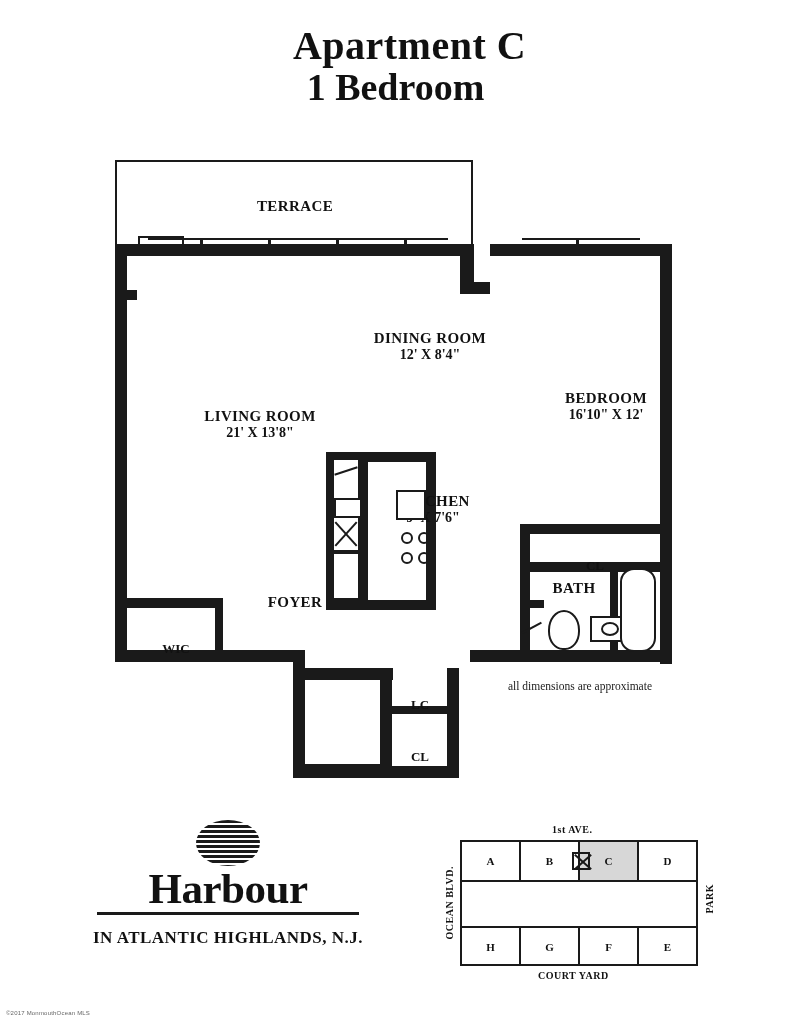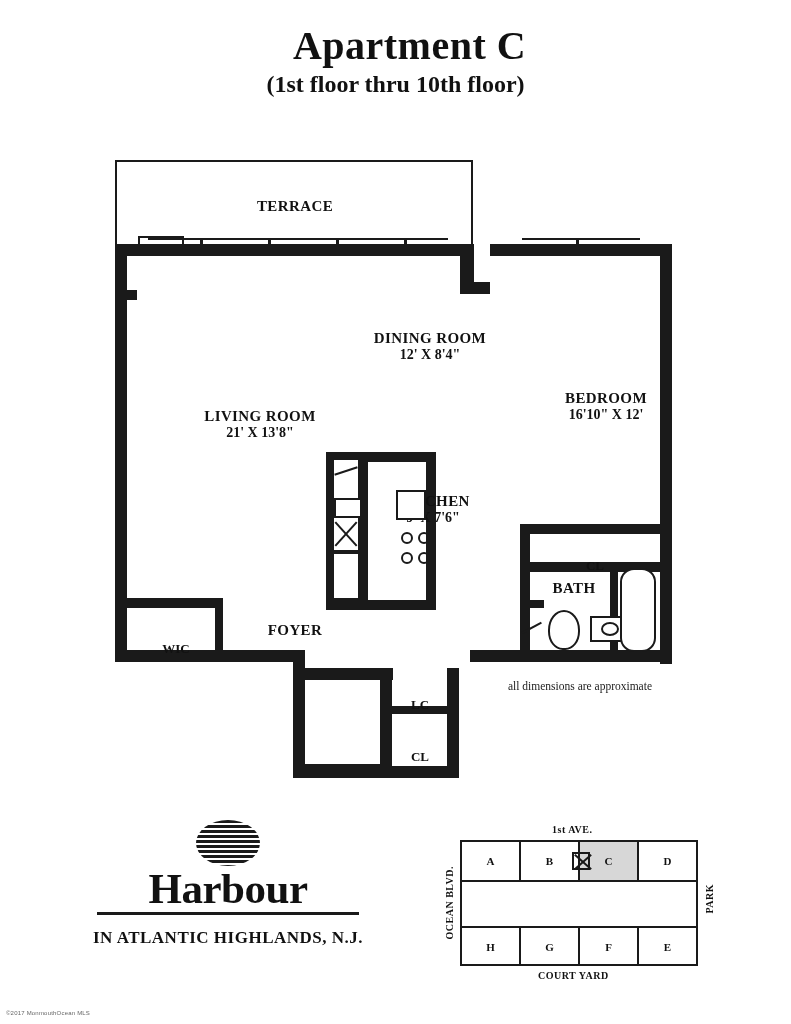--- a/index.html
+++ b/index.html
@@ -234,21 +234,21 @@
     color: #666;
     font-family: "Liberation Sans", sans-serif;
     letter-spacing: 0.2px;
   }
 </style>
 </head>
 <body>
 
 <div id="title-block">
   <div id="apt-title">Apartment C</div>
-  <div id="floor-range">(1st floor thru 10th floor)</div>
+  <div id="bed-title">1 Bedroom</div>
 </div>
 
 <div id="floorplan">
 
   <div class="thinline" style="left:25px; top:0px; width:358px; height:2px;"></div>
   <div class="thinline" style="left:25px; top:0px; width:2px; height:88px;"></div>
   <div class="thinline" style="left:381px; top:0px; width:2px; height:88px;"></div>
 
   <div class="roomlabel roomname" style="left:120px; top:38px; width:170px;">
     <span>TERRACE</span>
@@ -327,21 +327,21 @@
   <div class="circle" style="left:328px; top:372px; width:12px; height:12px;"></div>
   <div class="circle" style="left:311px; top:392px; width:12px; height:12px;"></div>
   <div class="circle" style="left:328px; top:392px; width:12px; height:12px;"></div>
 
   <div class="wall" style="left:33px; top:438px; width:100px; height:10px;"></div>
   <div class="wall" style="left:125px; top:438px; width:8px; height:54px;"></div>
   <div class="roomlabel smalllabel" style="left:42px; top:462px; width:88px;">
     <span>WIC</span>
   </div>
 
-  <div class="roomlabel roomname" style="left:150px; top:462px; width:110px;">
+  <div class="roomlabel roomname" style="left:150px; top:434px; width:110px;">
     <span>FOYER</span>
   </div>
 
   <div class="roomlabel smalllabel" style="left:302px; top:518px; width:56px;">
     <span>LC</span>
   </div>
   <div class="roomlabel smalllabel" style="left:302px; top:570px; width:56px;">
     <span>CL</span>
   </div>
 

